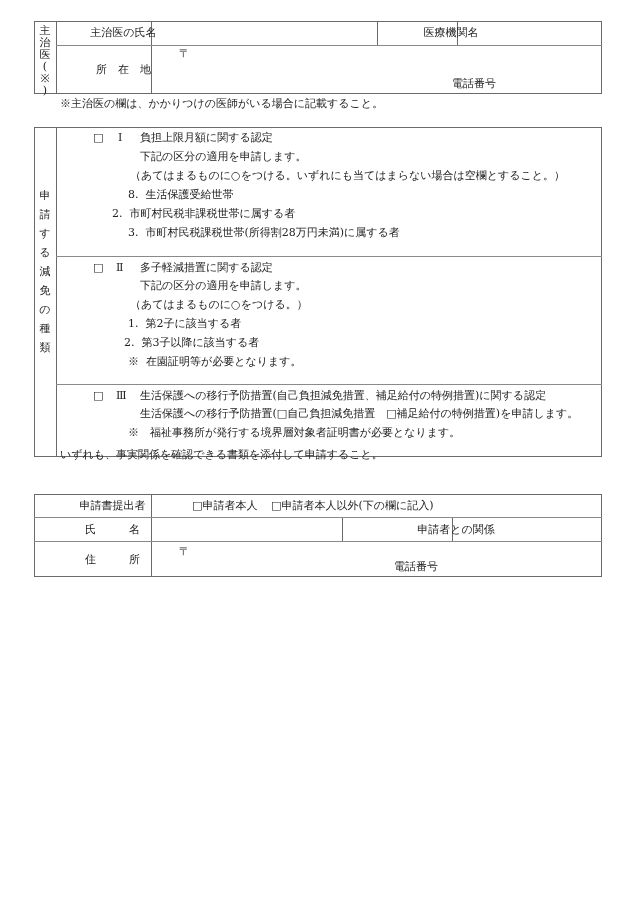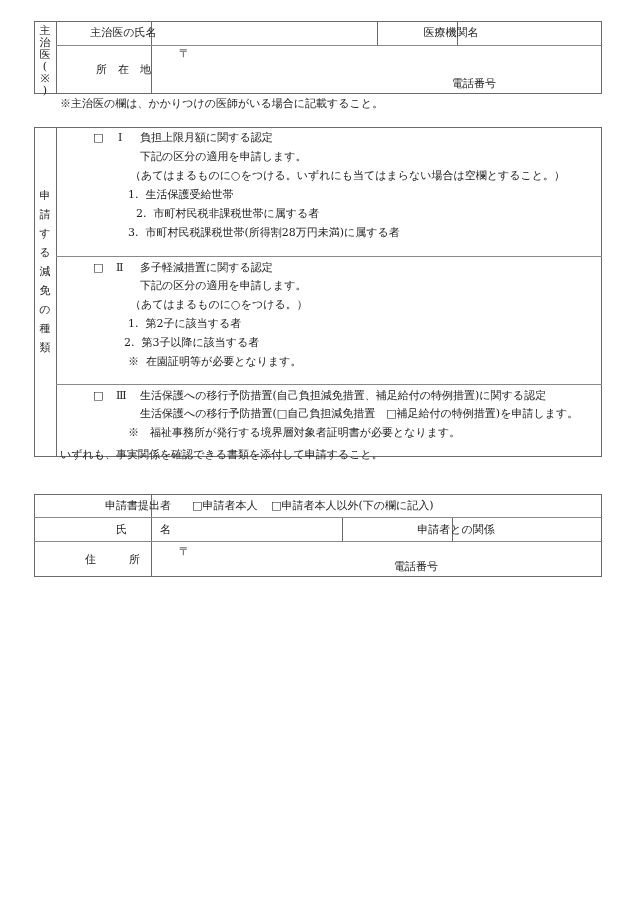--- a/index.html
+++ b/index.html
@@ -68,22 +68,22 @@
     <span>種</span>
     <span>類</span>
   </div>
 
   <div>
     <div class="t" style="left:73px; top:131px;">□</div>
     <div class="t" style="left:98px; top:131px;">Ⅰ</div>
     <div class="t" style="left:120px; top:131px;">負担上限月額に関する認定</div>
     <div class="t" style="left:120px; top:150px;">下記の区分の適用を申請します。</div>
     <div class="t" style="left:110px; top:169px;">（あてはまるものに○をつける。いずれにも当てはまらない場合は空欄とすること。）</div>
-    <div class="t" style="left:108px; top:188px; white-space:pre;">1.  生活保護受給世帯</div>
-    <div class="t" style="left:116px; top:207px; white-space:pre;">2.  市町村民税非課税世帯に属する者</div>
+    <div class="t" style="left:108px; top:188px; white-space:pre;">8.  生活保護受給世帯</div>
+    <div class="t" style="left:92px; top:207px; white-space:pre;">2.  市町村民税非課税世帯に属する者</div>
     <div class="t" style="left:108px; top:226px; white-space:pre;">3.  市町村民税課税世帯(所得割28万円未満)に属する者</div>
   </div>
 
   <div>
     <div class="t" style="left:73px; top:261px;">□</div>
     <div class="t" style="left:96px; top:261px;">Ⅱ</div>
     <div class="t" style="left:120px; top:261px;">多子軽減措置に関する認定</div>
     <div class="t" style="left:120px; top:279px;">下記の区分の適用を申請します。</div>
     <div class="t" style="left:110px; top:298px;">（あてはまるものに○をつける。）</div>
     <div class="t" style="left:108px; top:317px; white-space:pre;">1.  第2子に該当する者</div>
@@ -103,25 +103,25 @@
 <div class="t" style="left:40px; top:448px;">いずれも、事実関係を確認できる書類を添付して申請すること。</div>
 
 <div>
   <div class="box" style="left:34px; top:494px; width:568px; height:83px;"></div>
   <div class="vline" style="left:151px; top:494px; height:83px;"></div>
   <div class="vline" style="left:342px; top:517px; height:24px;"></div>
   <div class="vline" style="left:452px; top:517px; height:24px;"></div>
   <div class="hline" style="left:34px; top:517px; width:568px;"></div>
   <div class="hline" style="left:34px; top:541px; width:568px;"></div>
 
-  <div class="t" style="left:34px; top:499px; width:117px; text-align:right;">申請書提出者</div>
+  <div class="t" style="left:34px; top:499px; width:117px; text-align:center;">申請書提出者</div>
   <div class="t" style="left:172px; top:499px;">□申請者本人</div>
   <div class="t" style="left:251px; top:499px;">□申請者本人以外(下の欄に記入)</div>
 
-  <div class="t" style="left:34px; top:523px; width:117px; text-align:right; white-space:pre;">氏　　　名</div>
+  <div class="t" style="left:34px; top:523px; width:117px; text-align:center; white-space:pre;">氏　　　名</div>
   <div class="abs" style="left:153px; top:519px; width:187px; height:21px;"></div>
   <div class="t" style="left:342px; top:523px; width:110px; text-align:center;padding-left:39px;">申請者との関係</div>
   <div class="abs" style="left:454px; top:519px; width:146px; height:21px;"></div>
 
   <div class="t" style="left:34px; top:553px; width:117px; text-align:center; white-space:pre;">住　　　所</div>
   <div class="abs" style="left:153px; top:543px; width:447px; height:32px;">
     <div class="t" style="left:6px; top:2px;">〒</div>
     <div class="t" style="left:221px; top:17px;">電話番号</div>
   </div>
 </div>

